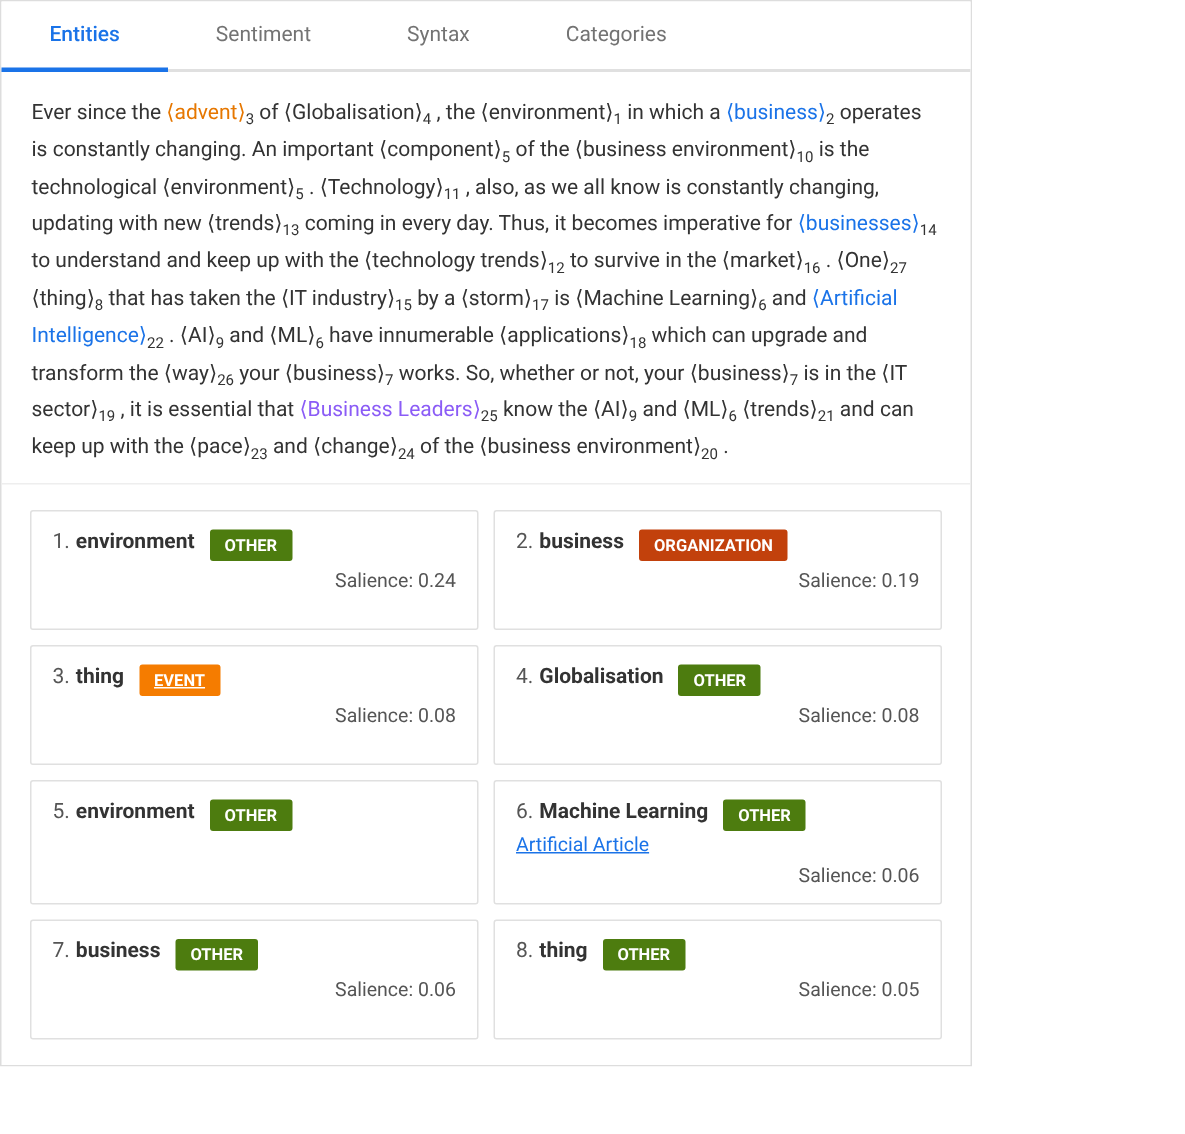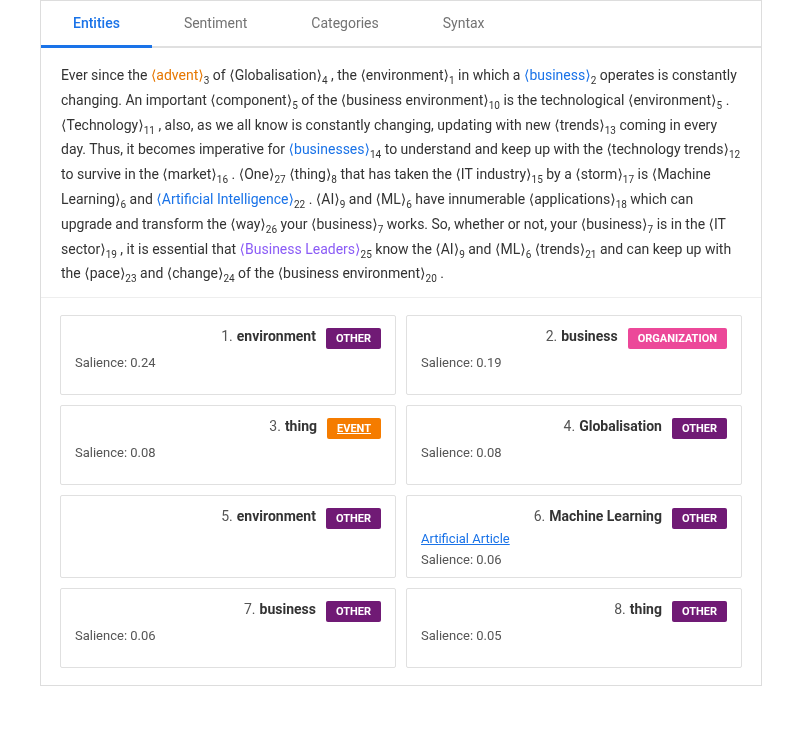--- a/index.html
+++ b/index.html
@@ -4,24 +4,23 @@
   <style>
     * { box-sizing: border-box; margin: 0; padding: 0; }
     body {
       font-family: Roboto, Arial, sans-serif;
       font-size: 14px;
       background: #fff;
       color: #333;
       width: 790px;
     }
     .container {
-      width: 722px;
+      width: 648px;
       border: 1px solid #ddd;
       background: #fff;
-      margin-left: 40px;
     }
     .tabs {
       display: flex;
       border-bottom: 2px solid #e0e0e0;
       background: #fff;
     }
     .tab {
       padding: 14px 32px;
       cursor: pointer;
       font-size: 14px;
@@ -60,21 +59,21 @@
     .entity-card {
       border: 1px solid #e0e0e0;
       margin: 5px;
       padding: 12px 14px 10px 14px;
       border-radius: 2px;
       position: relative;
       min-height: 80px;
     }
     .entity-header {
       display: flex;
-      justify-content: flex-end;
+      justify-content: flex-start;
       align-items: flex-start;
     }
     .entity-name {
       font-size: 14px;
       font-weight: 500;
       padding-right: 10px;
     }
     .entity-number {
       font-weight: normal;
       color: #555;
@@ -82,56 +81,57 @@
     }
     .badge {
       font-size: 11px;
       font-weight: bold;
       padding: 4px 10px;
       border-radius: 2px;
       white-space: nowrap;
       flex-shrink: 0;
     }
     .badge-other {
-      background: #701a75;
+      background: #4d7c0f;
       color: #fff;
     }
     .badge-organization {
-      background: #ec4899;
+      background: #c2410c;
       color: #fff;
     }
     .badge-event {
       background: #f57c00;
       color: #fff;
       text-decoration: underline;
     }
     .salience {
       font-size: 13px;
       color: #555;
       margin-top: 6px;
+      text-align: right;
     }
     .wiki-link {
       color: #1a73e8;
       text-decoration: underline;
       cursor: pointer;
       font-size: 13px;
       display: block;
       margin-top: 2px;
     }
   </style>
 </head>
 <body>
 
 <div class="container">
 
   <div class="tabs">
     <div class="tab active">Entities</div>
     <div class="tab">Sentiment</div>
+    <div class="tab">Syntax</div>
     <div class="tab">Categories</div>
-    <div class="tab">Syntax</div>
   </div>
 
   <div class="content-area">
     Ever since the <span class="orange">⟨advent⟩</span><sub>3</sub> of ⟨Globalisation⟩<sub>4</sub> , the ⟨environment⟩<sub>1</sub> in which a <span class="blue">⟨business⟩</span><sub>2</sub> operates is constantly changing. An important ⟨component⟩<sub>5</sub> of the ⟨business environment⟩<sub>10</sub> is the technological ⟨environment⟩<sub>5</sub> . ⟨Technology⟩<sub>11</sub> , also, as we all know is constantly changing, updating with new ⟨trends⟩<sub>13</sub> coming in every day. Thus, it becomes imperative for <span class="blue">⟨businesses⟩</span><sub>14</sub> to understand and keep up with the ⟨technology trends⟩<sub>12</sub> to survive in the ⟨market⟩<sub>16</sub> . ⟨One⟩<sub>27</sub> ⟨thing⟩<sub>8</sub> that has taken the ⟨IT industry⟩<sub>15</sub> by a ⟨storm⟩<sub>17</sub> is ⟨Machine Learning⟩<sub>6</sub> and <span class="blue">⟨Artificial Intelligence⟩</span><sub>22</sub> . ⟨AI⟩<sub>9</sub> and ⟨ML⟩<sub>6</sub> have innumerable ⟨applications⟩<sub>18</sub> which can upgrade and transform the ⟨way⟩<sub>26</sub> your ⟨business⟩<sub>7</sub> works. So, whether or not, your ⟨business⟩<sub>7</sub> is in the ⟨IT sector⟩<sub>19</sub> , it is essential that <span class="red">⟨Business Leaders⟩</span><sub>25</sub> know the ⟨AI⟩<sub>9</sub> and ⟨ML⟩<sub>6</sub> ⟨trends⟩<sub>21</sub> and can keep up with the ⟨pace⟩<sub>23</sub> and ⟨change⟩<sub>24</sub> of the ⟨business environment⟩<sub>20</sub> .
   </div>
 
   <div class="entities-grid">
 
     <div class="entity-card">
       <div class="entity-header">

